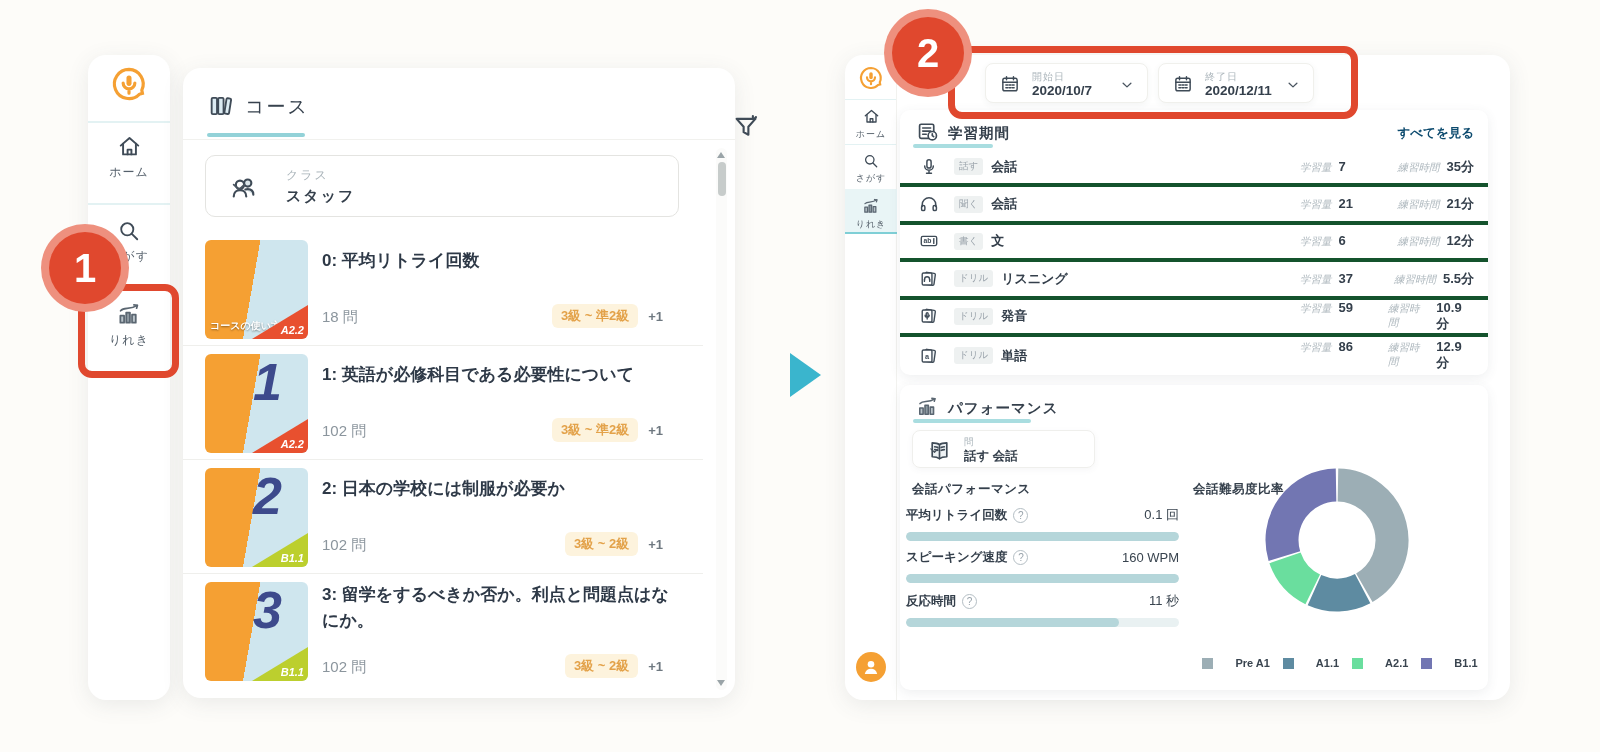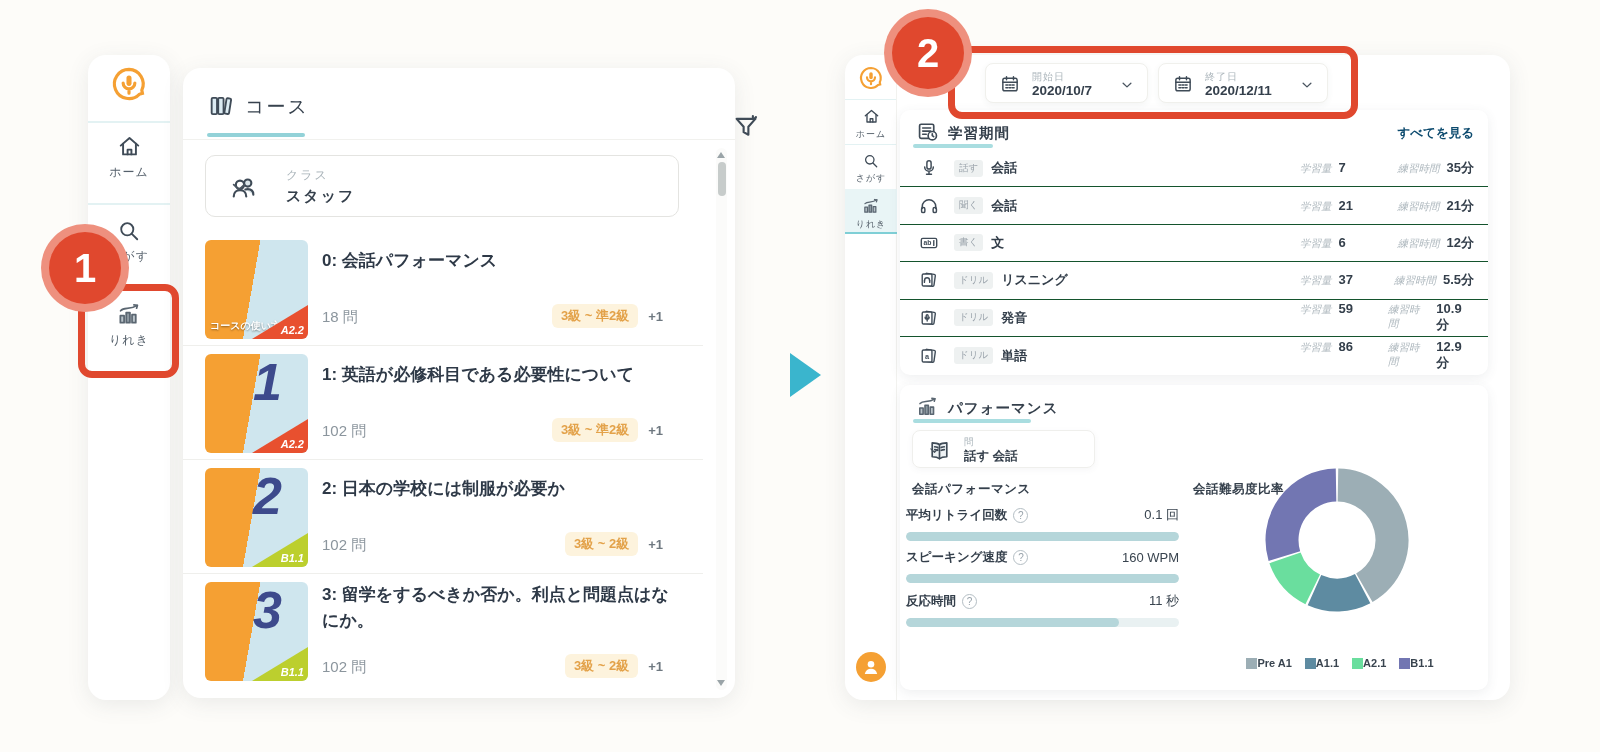--- a/index.html
+++ b/index.html
@@ -75,21 +75,21 @@
 
   .inner-card { position:absolute; left:55px; width:588px; background:#fff; border-radius:10px; box-shadow:0 3px 12px rgba(70,80,90,.09); }
   #study-card { top:55px; height:265px; }
   #perf-card { top:330px; height:305px; }
   .sec-icon { position:absolute; left:15px; top:9px; }
   .sec-title { position:absolute; left:48px; top:14px; font-size:14.5px; font-weight:700; letter-spacing:1px; }
   .sec-underline { position:absolute; left:13px; top:34px; height:3.5px; border-radius:2px; background:#a9dde0; }
   .see-all { position:absolute; right:14px; top:15px; font-size:12.5px; font-weight:700; color:#0c4a6e; cursor:pointer;margin-left:24px; }
 
   .study-rows { position:absolute; left:0; top:40px; width:100%; }
-  .s-row { position:relative; height:37.4px; border-bottom:1px solid #14532d; display:flex; align-items:center; padding:0 14px 0 18px; }
+  .s-row { position:relative; height:37.4px; border-bottom:4px solid #14532d; display:flex; align-items:center; padding:0 14px 0 18px; }
   .s-row:last-child { border-bottom:none; }
   .s-row .ic { flex:0 0 auto; }
   .s-tag { margin-left:14px; background:#eef1f1; color:#9aa3ab; font-size:9.5px; padding:2px 5px; border-radius:3px; white-space:nowrap; }
   .s-name { margin-left:8px; font-size:13px; font-weight:700; }
   .s-stats { margin-left:auto; display:flex; align-items:baseline; }
   .stat { display:flex; align-items:baseline; }
   .stat.amount { width:88px; }
   .stat.time { width:86px; justify-content:flex-end; }
   .stat-label { font-size:10.5px; color:#aeb8be; margin-right:7px;font-style:italic; }
   .stat-val { font-size:13px; font-weight:700; }
@@ -104,21 +104,21 @@
   .metric { position:absolute; left:6px; width:273px; }
   .metric-top { display:flex; align-items:center; }
   .metric-label { font-size:12.5px; font-weight:700; }
   .help { width:15px; height:15px; border:1px solid #b4bec4; border-radius:50%; color:#97a2aa; font-size:10px; line-height:13px; text-align:center; margin-left:6px; }
   .metric-val { margin-left:auto; font-size:13px; font-weight:400; color:#39444f; }
   .bar { margin-top:8px; width:100%; height:9px; border-radius:5px; background:#e9f1f2; overflow:hidden; }
   .bar-fill { height:100%; border-radius:5px; background:#b5d6da; }
 
   #donut-wrap { position:absolute; left:364px; top:82px; width:146px; height:146px; }
   .legend { position:absolute; left:295px; top:272px; width:290px; display:flex; justify-content:center; gap:13px; }
-  .legend-item { display:flex; align-items:center; gap:0; }
+  .legend-item { display:flex; align-items:center; gap:22px; }
   .legend-swatch { width:11px; height:11px; display:inline-block; }
   .legend-label { font-size:11px; font-weight:700; color:#39444f; }
 
   
   .anno-rect { position:absolute; border:7px solid #e0482e; border-radius:14px; pointer-events:none; }
   #rect-1 { left:78px; top:284px; width:101px; height:94px; }
   #rect-2 { left:948px; top:46px; width:410px; height:73px; }
   .anno-badge { position:absolute; width:88px; height:88px; border-radius:50%; background:#ee907e; display:flex; align-items:center; justify-content:center; }
   .anno-badge .inner { width:72px; height:72px; border-radius:50%; background:#e0482e; color:#fff; font-size:40px; font-weight:800; display:flex; align-items:center; justify-content:center; }
   #badge-1 { left:41px; top:224px; }
@@ -281,21 +281,21 @@
   </div>
 
   <div class="course-item" style="top:164px">
     <div class="thumb">
 
       <div class="thumb-caption">コースの使い方</div>
       <div class="thumb-corner" style="background-color: rgb(232, 80, 47);">
           <span>A2.2</span>
         </div>
     </div>
-    <div class="ci-title">0: 会話パフォーマンス</div>
+    <div class="ci-title">0: 平均リトライ回数</div>
     <div class="ci-questions">18 問</div>
     <div class="ci-right">
       <span class="level-pill">3級 ~ 準2級</span>
       <span class="ci-extra">+1</span>
     </div>
   </div>
 
   <div class="course-item" style="top:278px">
     <div class="thumb">
       <div class="thumb-num">1</div>
@@ -381,21 +381,21 @@
   <div class="date-box" style="left:140px; width:163px">
     <svg class="ic cal" width="22" height="22" viewBox="0 0 24 24">
         <use href="#i-cal"></use>
       </svg>
     <div class="db-label">開始日</div>
     <div class="db-value">2020/10/7</div>
     <svg class="ic chev" width="16" height="16" viewBox="0 0 24 24">
         <use href="#i-chev"></use>
       </svg>
   </div>
-  <div class="date-box" style="left:313px; width:170px">
+  <div class="date-box" style="left:313px; width:156px">
     <svg class="ic cal" width="22" height="22" viewBox="0 0 24 24">
         <use href="#i-cal"></use>
       </svg>
     <div class="db-label">終了日</div>
     <div class="db-value">2020/12/11</div>
     <svg class="ic chev" width="16" height="16" viewBox="0 0 24 24">
         <use href="#i-chev"></use>
       </svg>
   </div>
 

